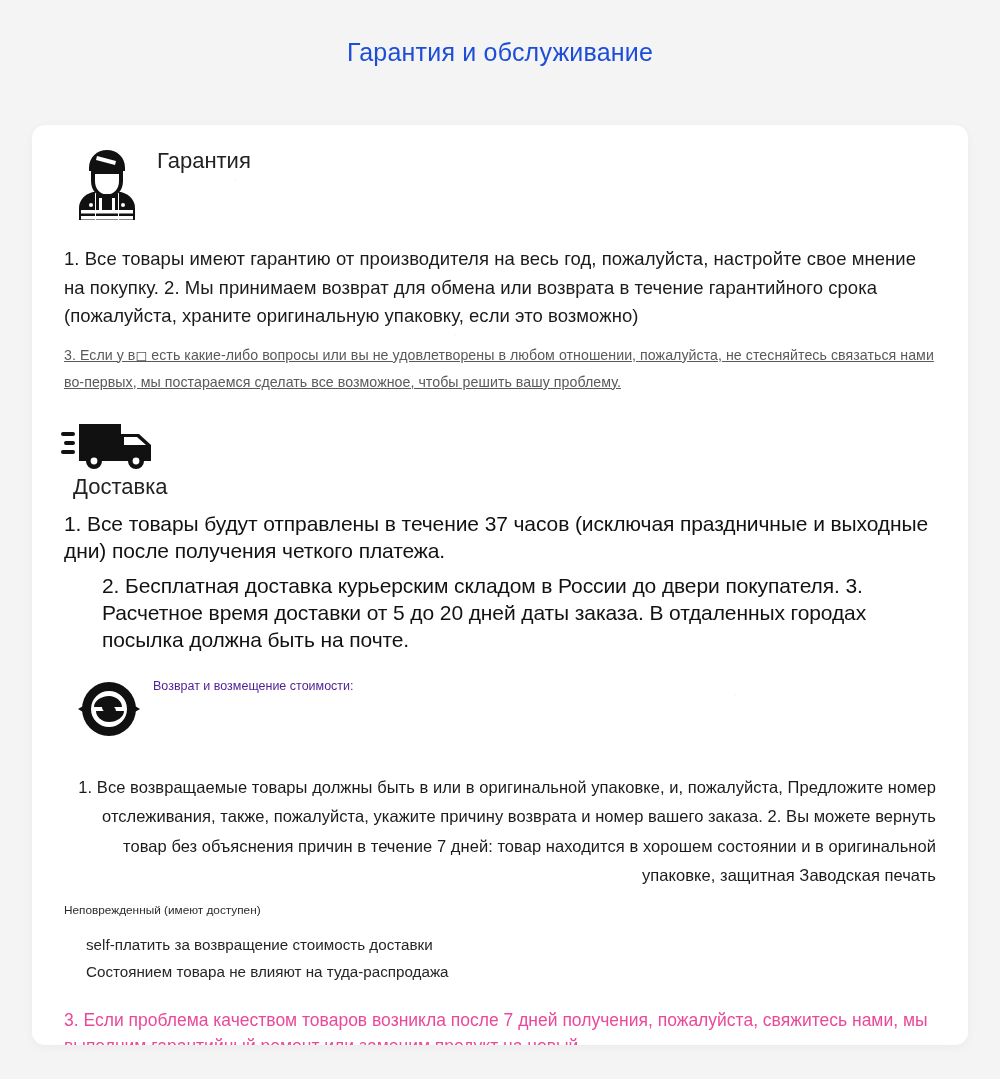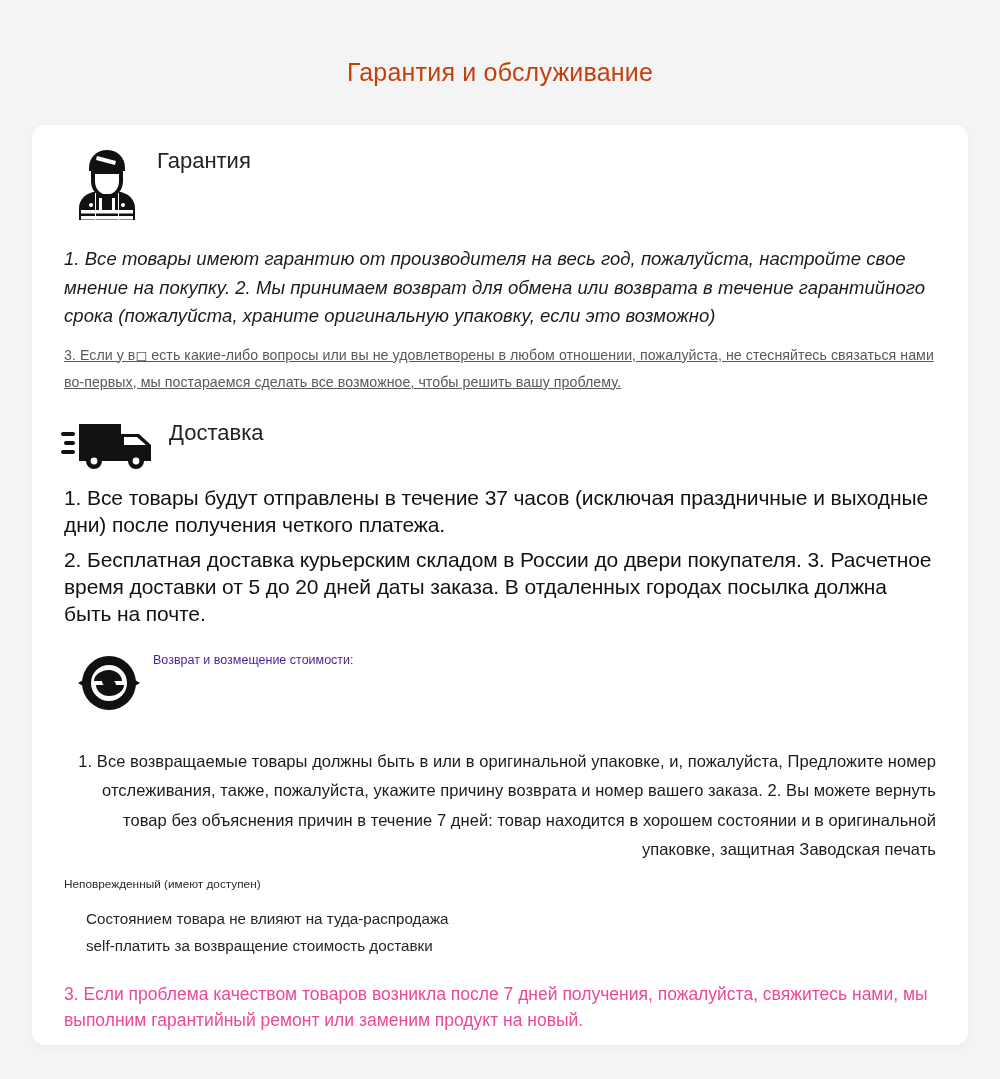--- a/index.html
+++ b/index.html
@@ -12,26 +12,26 @@
     height: 1079px;
     font-family: "Liberation Sans", "DejaVu Sans", sans-serif;
     -webkit-font-smoothing: antialiased;
     overflow: hidden;
     position: relative;
   }
 
   
   .page-title {
     text-align: center;
-    color: #c2410c;
+    color: #1d4ed8;
     font-size: 25px;
     font-weight: 400;
     letter-spacing: .2px;
     margin: 0;
-    padding: 60px 0 0 0;
+    padding: 40px 0 0 0;
     line-height: 1;
   }
 
   
   .card {
     position: absolute;
     left: 32px;
     top: 125px;
     width: 936px;
     height: 920px;
@@ -61,55 +61,55 @@
     color: #222;
     font-weight: 400;
     white-space: nowrap;
   }
 
   
   .head-guarantee { padding-top: 23px; margin-left: 11px; }
   .head-guarantee .sec-title { font-size: 22px; margin-left: 18px; }
 
   
-  .head-delivery { margin-top: 24px; margin-left: -3px; }
+  .head-delivery { margin-top: 24px; margin-left: -3px; flex-direction: column; }
   .head-delivery .sec-title { font-size: 22px; margin-left: 12px; }
 
   
   .head-returns { margin-top: 26px; margin-left: 14px; }
   .head-returns .sec-title { font-size: 12.5px; margin-left: 13px; color:#4c1d95;}
 
   
   p { margin: 0; }
 
   .p-main {
     font-size: 18.5px;
     line-height: 28.5px;
     color: #1b1b1b;
     letter-spacing: .05px;
   }
-  .p-guarantee-1 { margin-top: 21px; font-style: italic; }
+  .p-guarantee-1 { margin-top: 21px; }
 
   .p-small {
     font-size: 14.2px;
     line-height: 27px;
     color: #5a5a5a;
     letter-spacing: .05px;
     text-decoration: underline;
   }
   .p-guarantee-2 { margin-top: 11px; }
 
   .p-ship {
     font-size: 21px;
     line-height: 27px;
     color: #121212;
     letter-spacing: -.1px;
   }
   .p-ship-1 { margin-top: 10px; }
-  .p-ship-2 { margin-top: 8px; }
+  .p-ship-2 { margin-top: 8px; margin-left: 38px; }
 
   .p-ret {
     font-size: 16.5px;
     line-height: 29.5px;
     color: #1b1b1b;
     letter-spacing: .05px;
   }
   .p-ret-1 { margin-top: 30px; text-align: right; }
 
   .p-tiny {
@@ -240,20 +240,20 @@
         </svg>
       </span>
       <span class="sec-title">Возврат и возмещение стоимости:</span>
     </div>
 
     <p class="p-ret p-ret-1">1. Все возвращаемые товары должны быть в или в оригинальной упаковке, и, пожалуйста, Предложите номер отслеживания, также, пожалуйста, укажите причину возврата и номер вашего заказа. 2. Вы можете вернуть товар без объяснения причин в течение 7 дней: товар находится в хорошем состоянии и в оригинальной упаковке, защитная Заводская печать</p>
 
     <p class="p-tiny">Неповрежденный (имеют доступен)</p>
 
     <div class="bullet-list">
+      <div class="bl">self-платить за возвращение стоимость доставки</div>
       <div class="bl">Состоянием товара не влияют на туда-распродажа</div>
-      <div class="bl">self-платить за возвращение стоимость доставки</div>
     </div>
 
     <p class="p-last">3. Если проблема качеством товаров возникла после 7 дней получения, пожалуйста, свяжитесь нами, мы выполним гарантийный ремонт или заменим продукт на новый.</p>
 
   </div>
 </div>
 
 </body></html>

